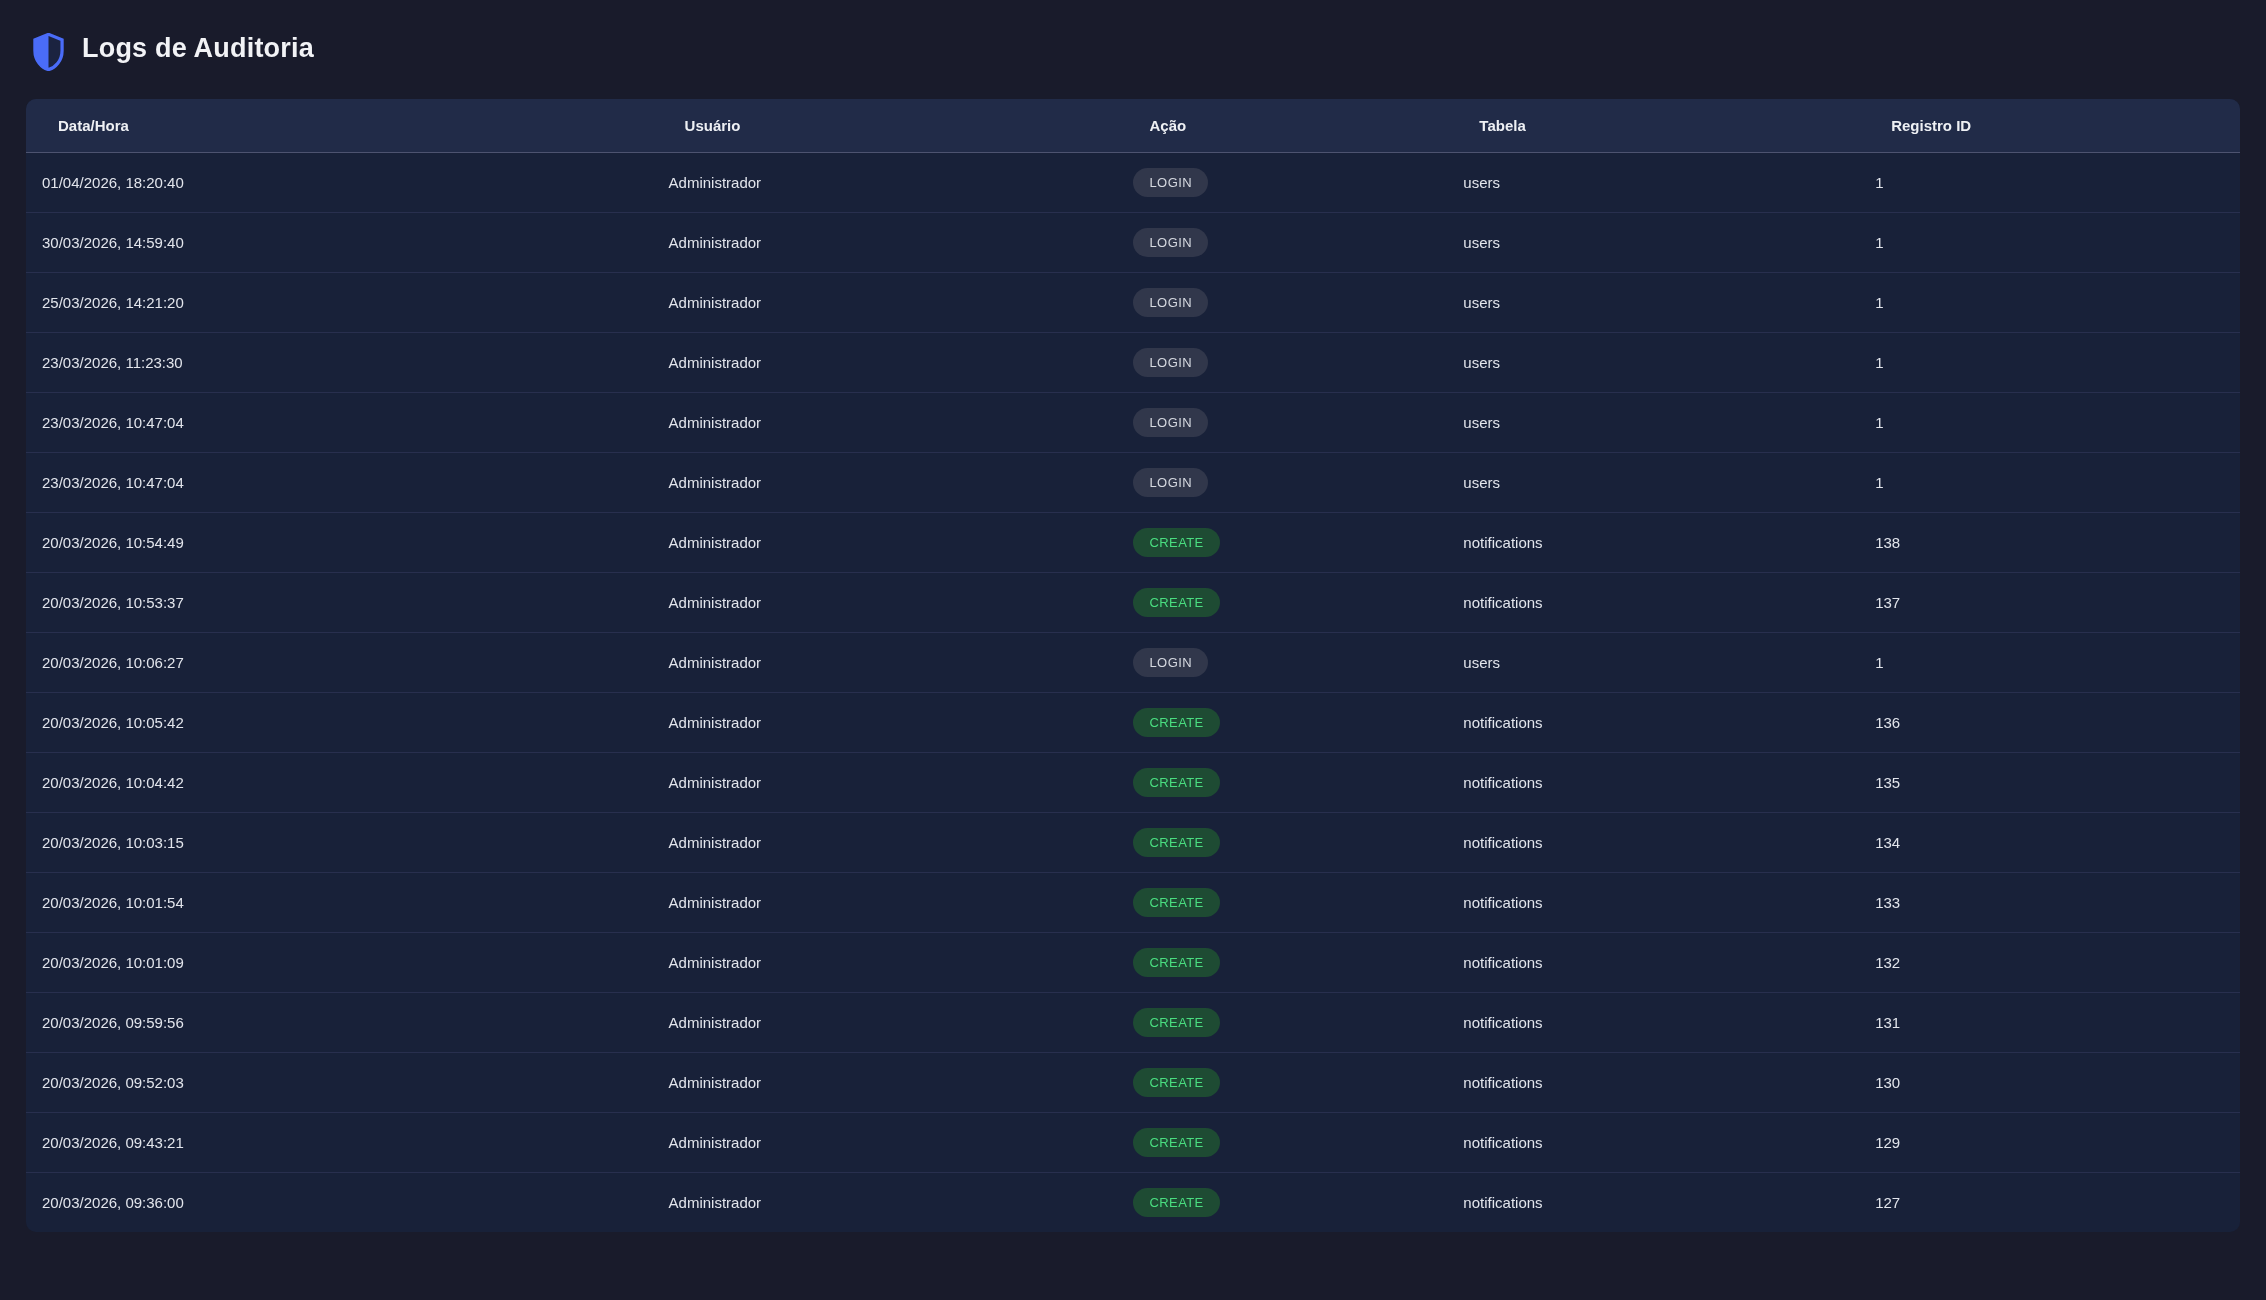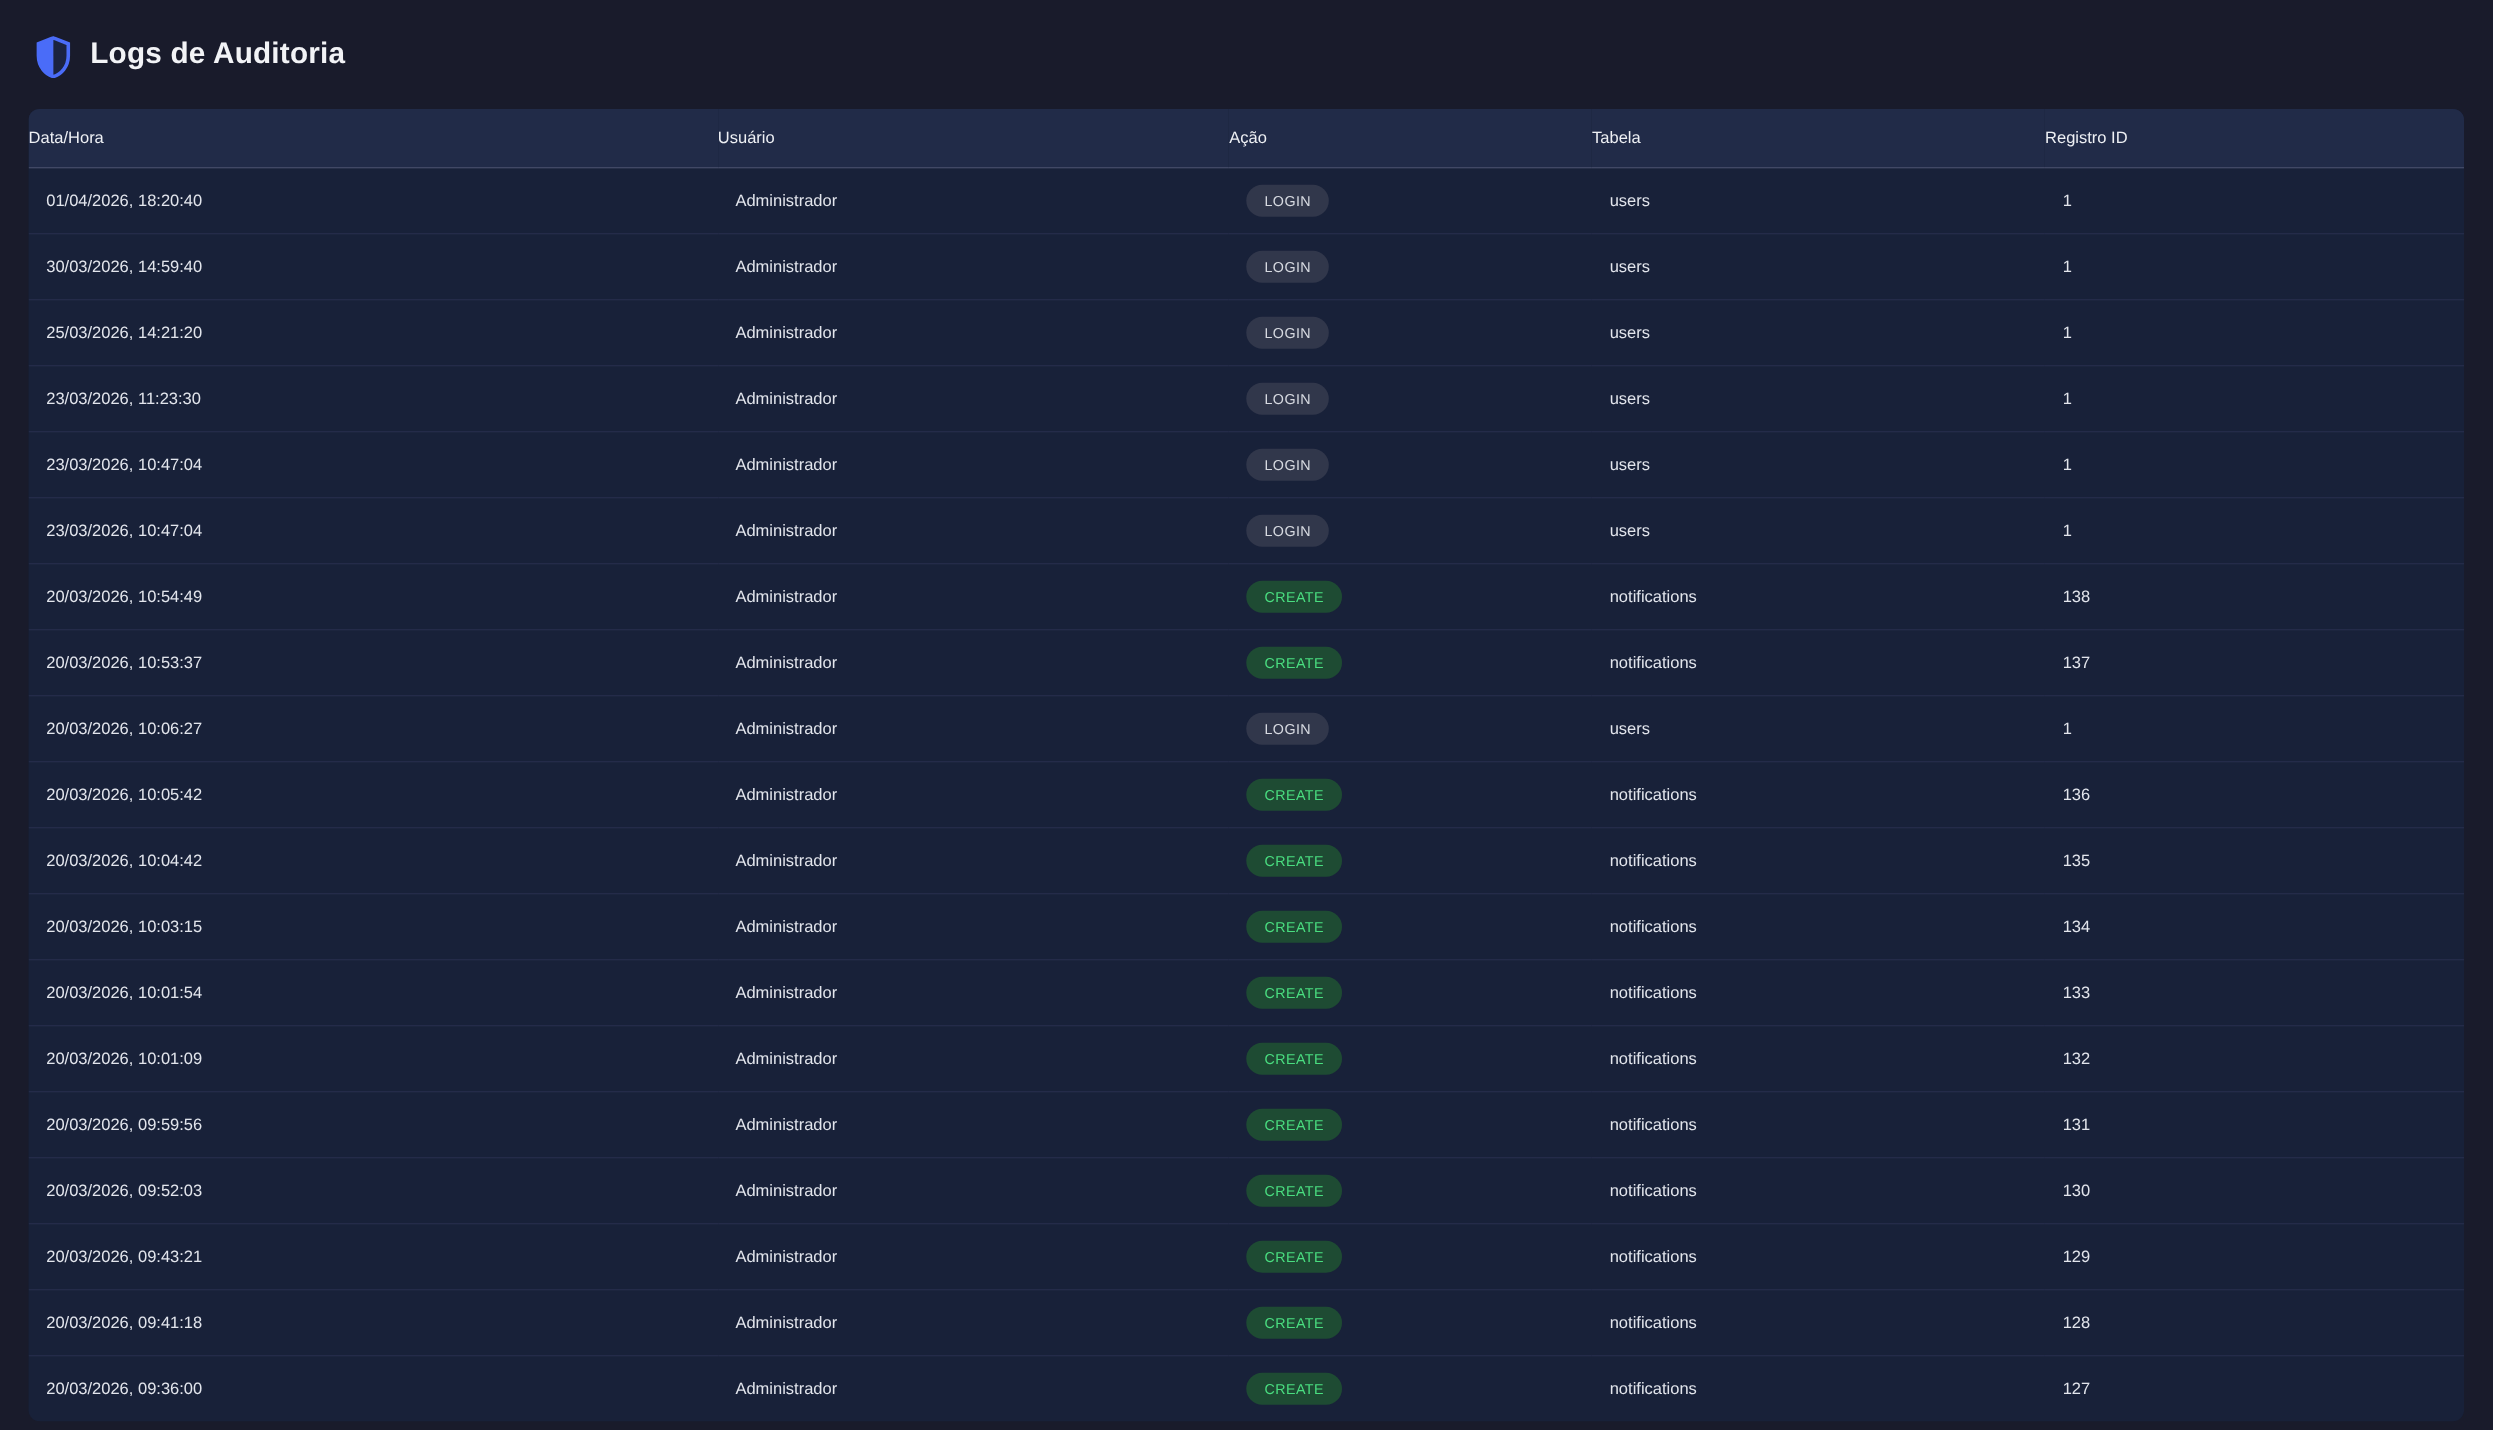--- a/index.html
+++ b/index.html
@@ -34,23 +34,23 @@
   table {
     width: 100%;
     border-collapse: collapse;
     table-layout: fixed;
   }
   thead th {
     background: #212b48;
     height: 53px;
     text-align: left;
     vertical-align: middle;
-    padding: 0 0;
+    padding: 0 32px;
     font-size: 15px;
-    font-weight: 400;
+    font-weight: 700;
     color: #eef0f4;
     border-bottom: 1px solid #4d5370;
   }
   tbody td {
     height: 60px;
     vertical-align: middle;
     padding: 0 16px;
     font-size: 15px;
     font-weight: 400;
     color: #e2e5ec;
@@ -255,29 +255,20 @@
         <tr>
     <td>20/03/2026, 09:43:21</td>
     <td>Administrador</td>
     <td>
       <span class="badge badge-create">CREATE</span>
     </td>
     <td>notifications</td>
     <td>129</td>
   </tr>
         <tr>
-    <td>20/03/2026, 09:41:18</td>
-    <td>Administrador</td>
-    <td>
-      <span class="badge badge-create">CREATE</span>
-    </td>
-    <td>notifications</td>
-    <td>128</td>
-  </tr>
-        <tr>
     <td>20/03/2026, 09:36:00</td>
     <td>Administrador</td>
     <td>
       <span class="badge badge-create">CREATE</span>
     </td>
     <td>notifications</td>
     <td>127</td>
   </tr>
       </tbody>
   </table>

